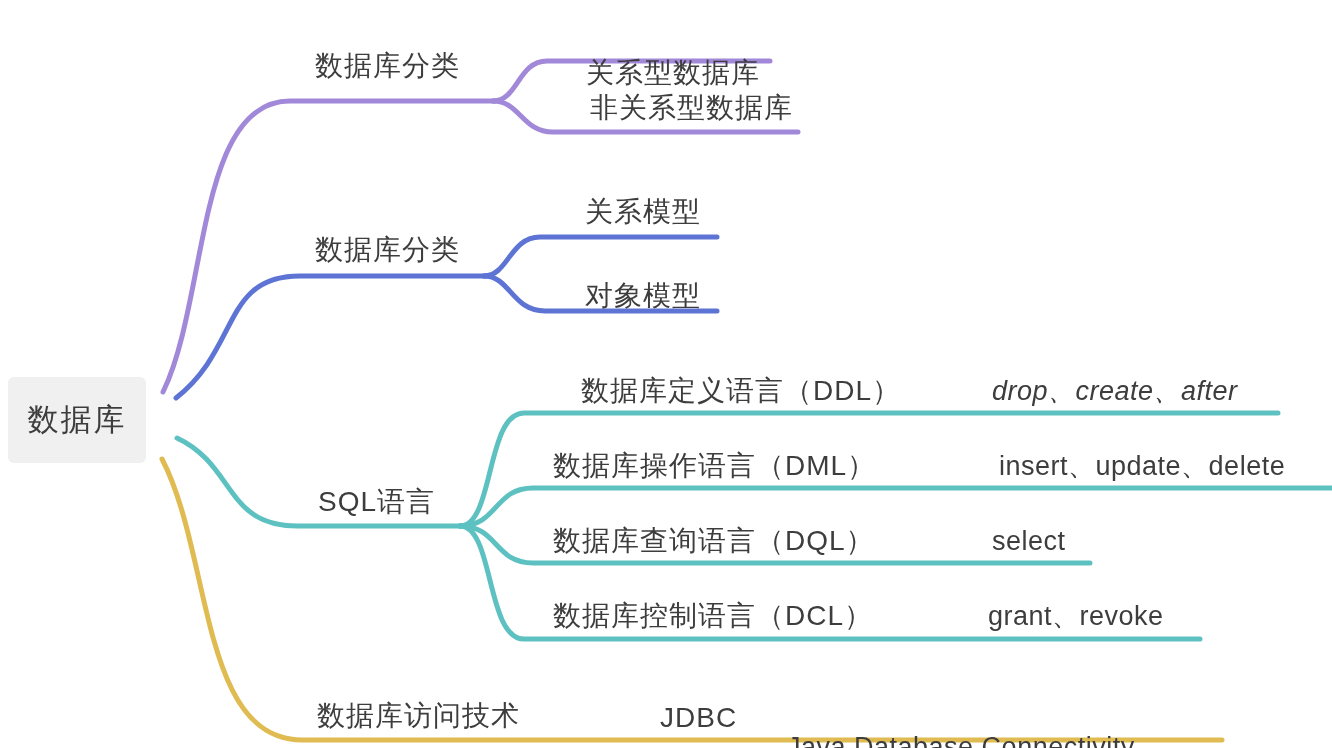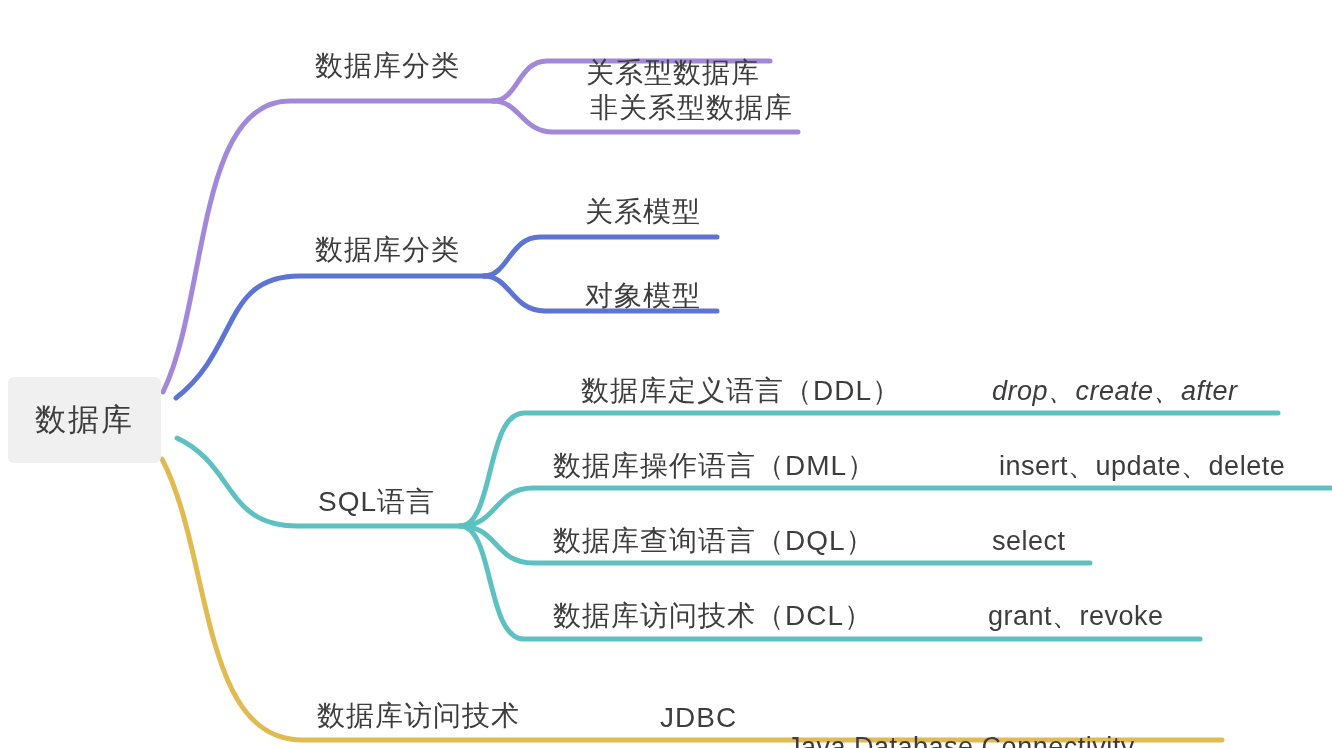--- a/index.html
+++ b/index.html
@@ -32,21 +32,21 @@
     position: absolute;
     color: #3d3d3d;
     white-space: nowrap;
     line-height: 1.15;
     letter-spacing: 1px;
   }
   .root-node {
     position: absolute;
     left: 8px;
     top: 377px;
-    width: 153px;
+    width: 138px;
     height: 86px;
     background: #f0f0f0;
     border-radius: 6px;
     display: flex;
     align-items: center;
     justify-content: center;
     font-size: 31px;
     color: #3d3d3d;
     letter-spacing: 2px;
   }
@@ -92,20 +92,20 @@
 
   <div class="label child-label" style="left:581px; top:375px;">数据库定义语言（DDL）</div>
   <div class="label keyword-label" style="left:992px; top:376px;font-style:italic;">drop、create、after</div>
 
   <div class="label child-label" style="left:553px; top:450px;">数据库操作语言（DML）</div>
   <div class="label keyword-label" style="left:999px; top:451px;">insert、update、delete</div>
 
   <div class="label child-label" style="left:553px; top:525px;text-align:center;">数据库查询语言（DQL）</div>
   <div class="label keyword-label" style="left:992px; top:526px;">select</div>
 
-  <div class="label child-label" style="left:553px; top:600px;">数据库访问技术（DCL）</div>
+  <div class="label child-label" style="left:553px; top:600px;">数据库控制语言（DCL）</div>
   <div class="label keyword-label" style="left:988px; top:601px;">grant、revoke</div>
 
   <div class="label branch-label" style="left:317px; top:700px;">数据库访问技术</div>
   <div class="label child-label" style="left:660px; top:702px;">JDBC</div>
   <div class="label keyword-label" style="left:787px; top:732px;">Java Database Connectivity</div>
 
 </div>
 
 </body></html>

